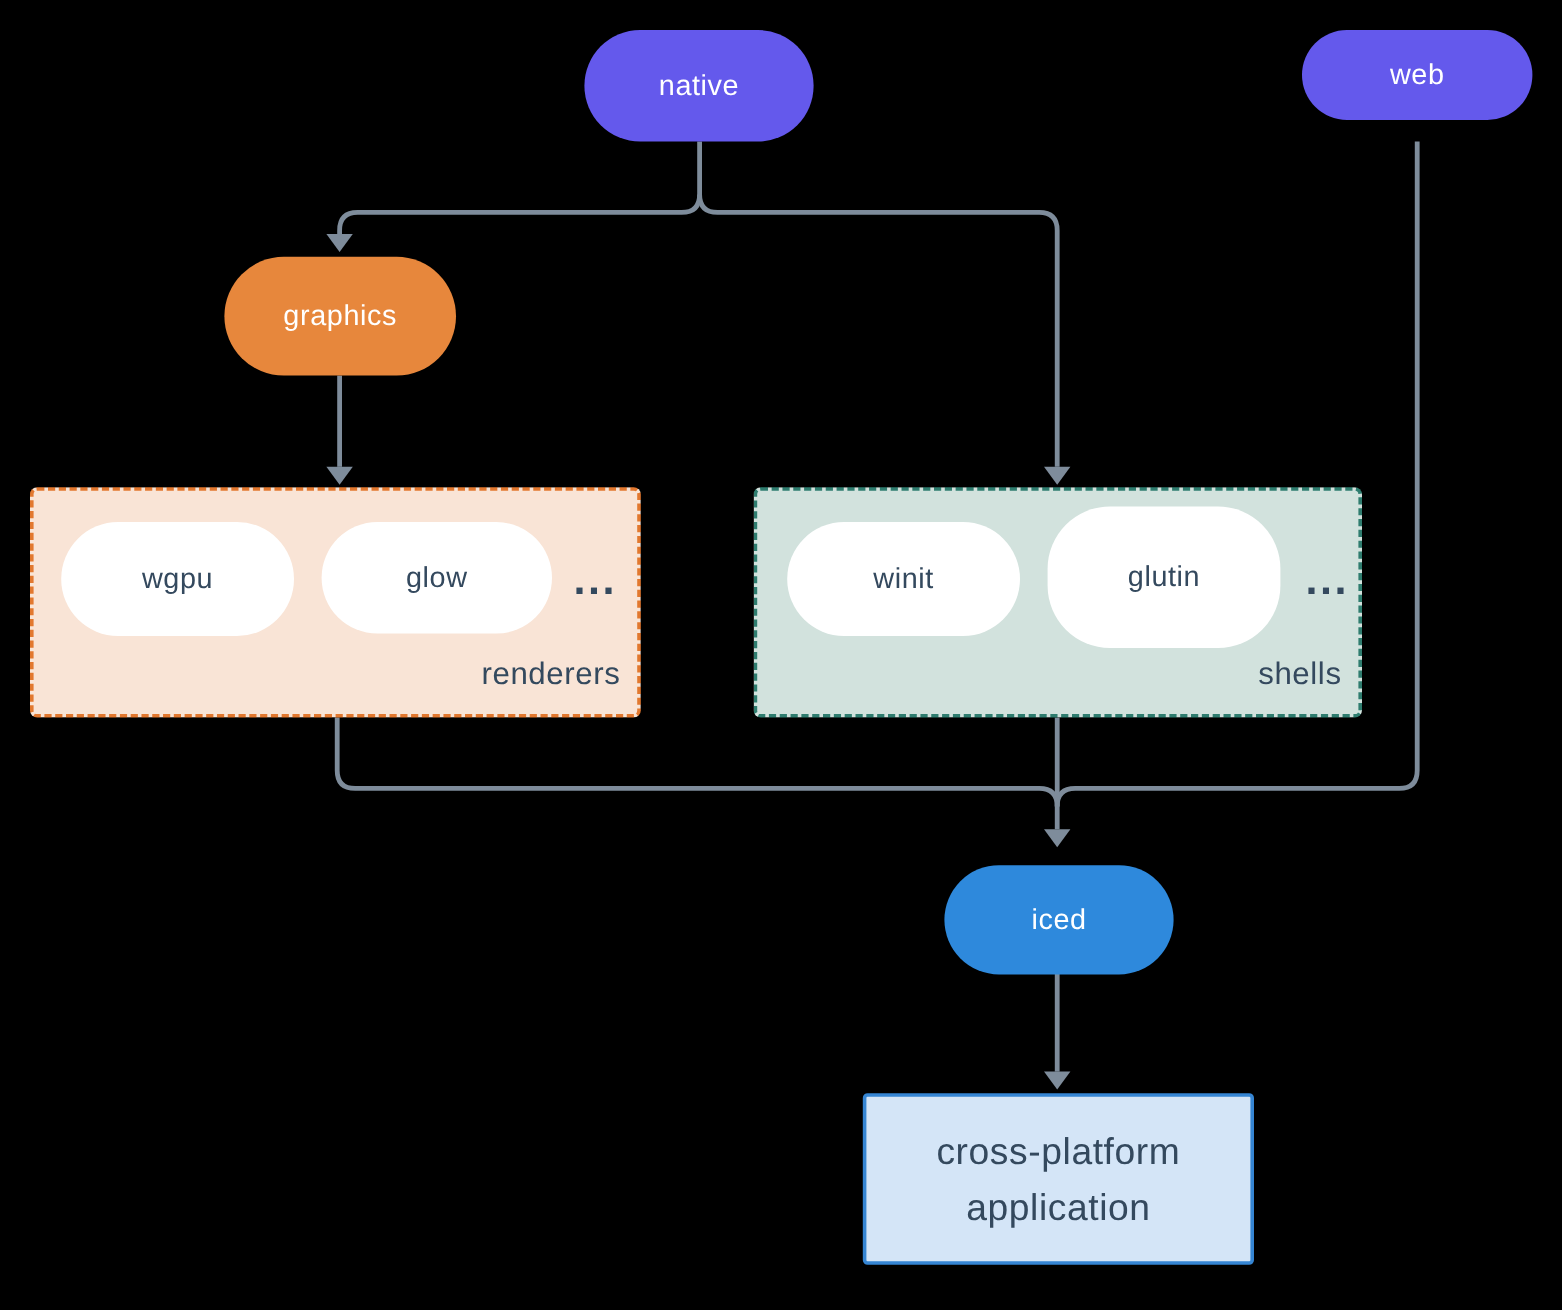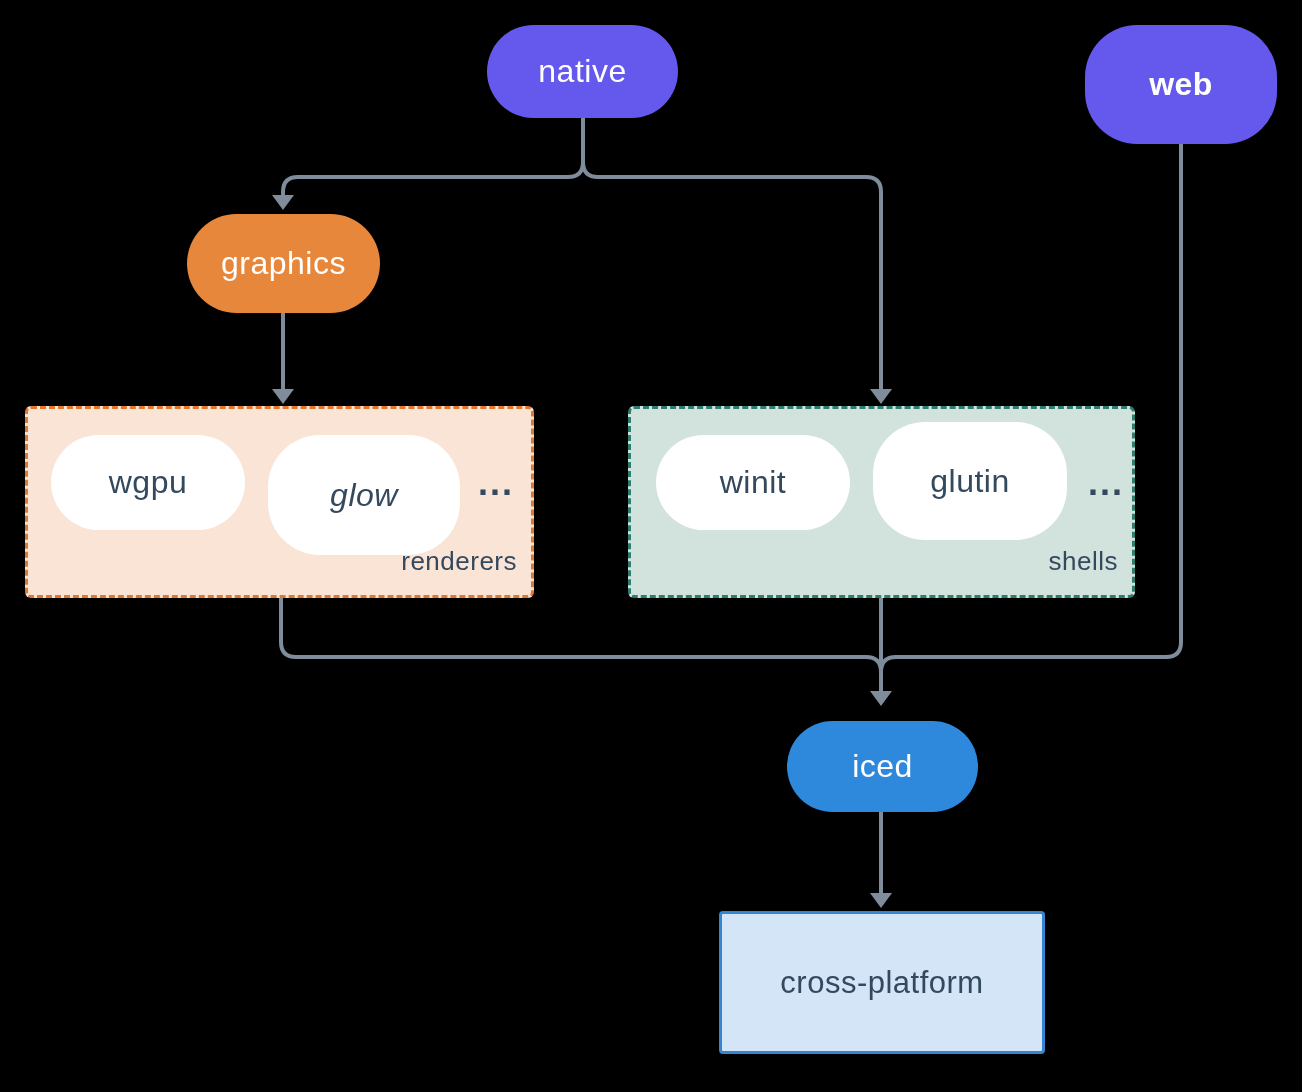--- a/index.html
+++ b/index.html
@@ -26,21 +26,21 @@
   }
   .canvas { position: relative; width: 1302px; height: 1092px; }
   .edges { position: absolute; left: 0; top: 0; z-index: 0; }
   .edge { fill: none; stroke: var(--line); stroke-width: 4; }
   .arrowhead { fill: var(--line); stroke: none; }
 
   .pill {
     position: absolute; z-index: 1;
     display: flex; align-items: center; justify-content: center;
     border-radius: 52px;
-    font-size: 32px; letter-spacing: 0.5px;
+    font-size: 24px; letter-spacing: 0.5px;
     color: #ffffff;
   }
   .pill.purple { background: var(--purple); }
   .pill.orange { background: var(--orange); }
   .pill.blue   { background: var(--blue); }
   .pill.white  { background: var(--pill_bg); color: var(--navy); }
 
   .groupbox {
     position: absolute; z-index: 1;
     border: 3px dashed;
@@ -67,29 +67,29 @@
     border: 3px solid var(--app_border);
     border-radius: 4px;
     display: flex; flex-direction: column;
     align-items: center; justify-content: center;
     color: var(--navy); font-size: 31px; line-height: 47px;
     letter-spacing: 0.5px;
   }
 
   
   .node-native   { left: 487px;  top: 25px;  width: 191px; height: 93px; }
-  .node-web      { left: 1085px; top: 25px;  width: 192px; height: 119px; font-weight: bold; }
+  .node-web      { left: 1085px; top: 25px;  width: 192px; height: 75px; }
   .node-graphics { left: 187px;  top: 214px; width: 193px; height: 99px; }
   .node-iced     { left: 787px;  top: 709px; width: 191px; height: 91px; margin-top: 12px; }
 
   .box-renderers { left: 25px;  top: 406px; width: 509px; height: 192px; }
   .box-shells    { left: 628px; top: 406px; width: 507px; height: 192px; padding-left: 16px; }
 
   .pill-wgpu   { left: 23px;  top: 26px; width: 194px; height: 95px; }
-  .pill-glow   { left: 240px; top: 26px; width: 192px; height: 120px; font-style: italic; }
+  .pill-glow   { left: 240px; top: 26px; width: 192px; height: 93px; }
   .pill-winit  { left: 25px;  top: 26px; width: 194px; height: 95px; }
   .pill-glutin { left: 242px; top: 13px; width: 194px; height: 118px; }
   .pill-in-box { position: absolute; }
   .ellipsis-renderers { left: 438px; }
   .ellipsis-shells    { left: 445px; }
 </style>
 </head>
 <body>
 
 <div class="canvas">
@@ -149,15 +149,16 @@
     <div class="ellipsis ellipsis-shells">...</div>
     <div class="group-label">shells</div>
   </div>
 
   <div class="pill blue node-iced">
     <span>iced</span>
   </div>
 
   <div class="appbox">
     <div>cross-platform</div>
+    <div>application</div>
   </div>
 
 </div>
 
 </body></html>

